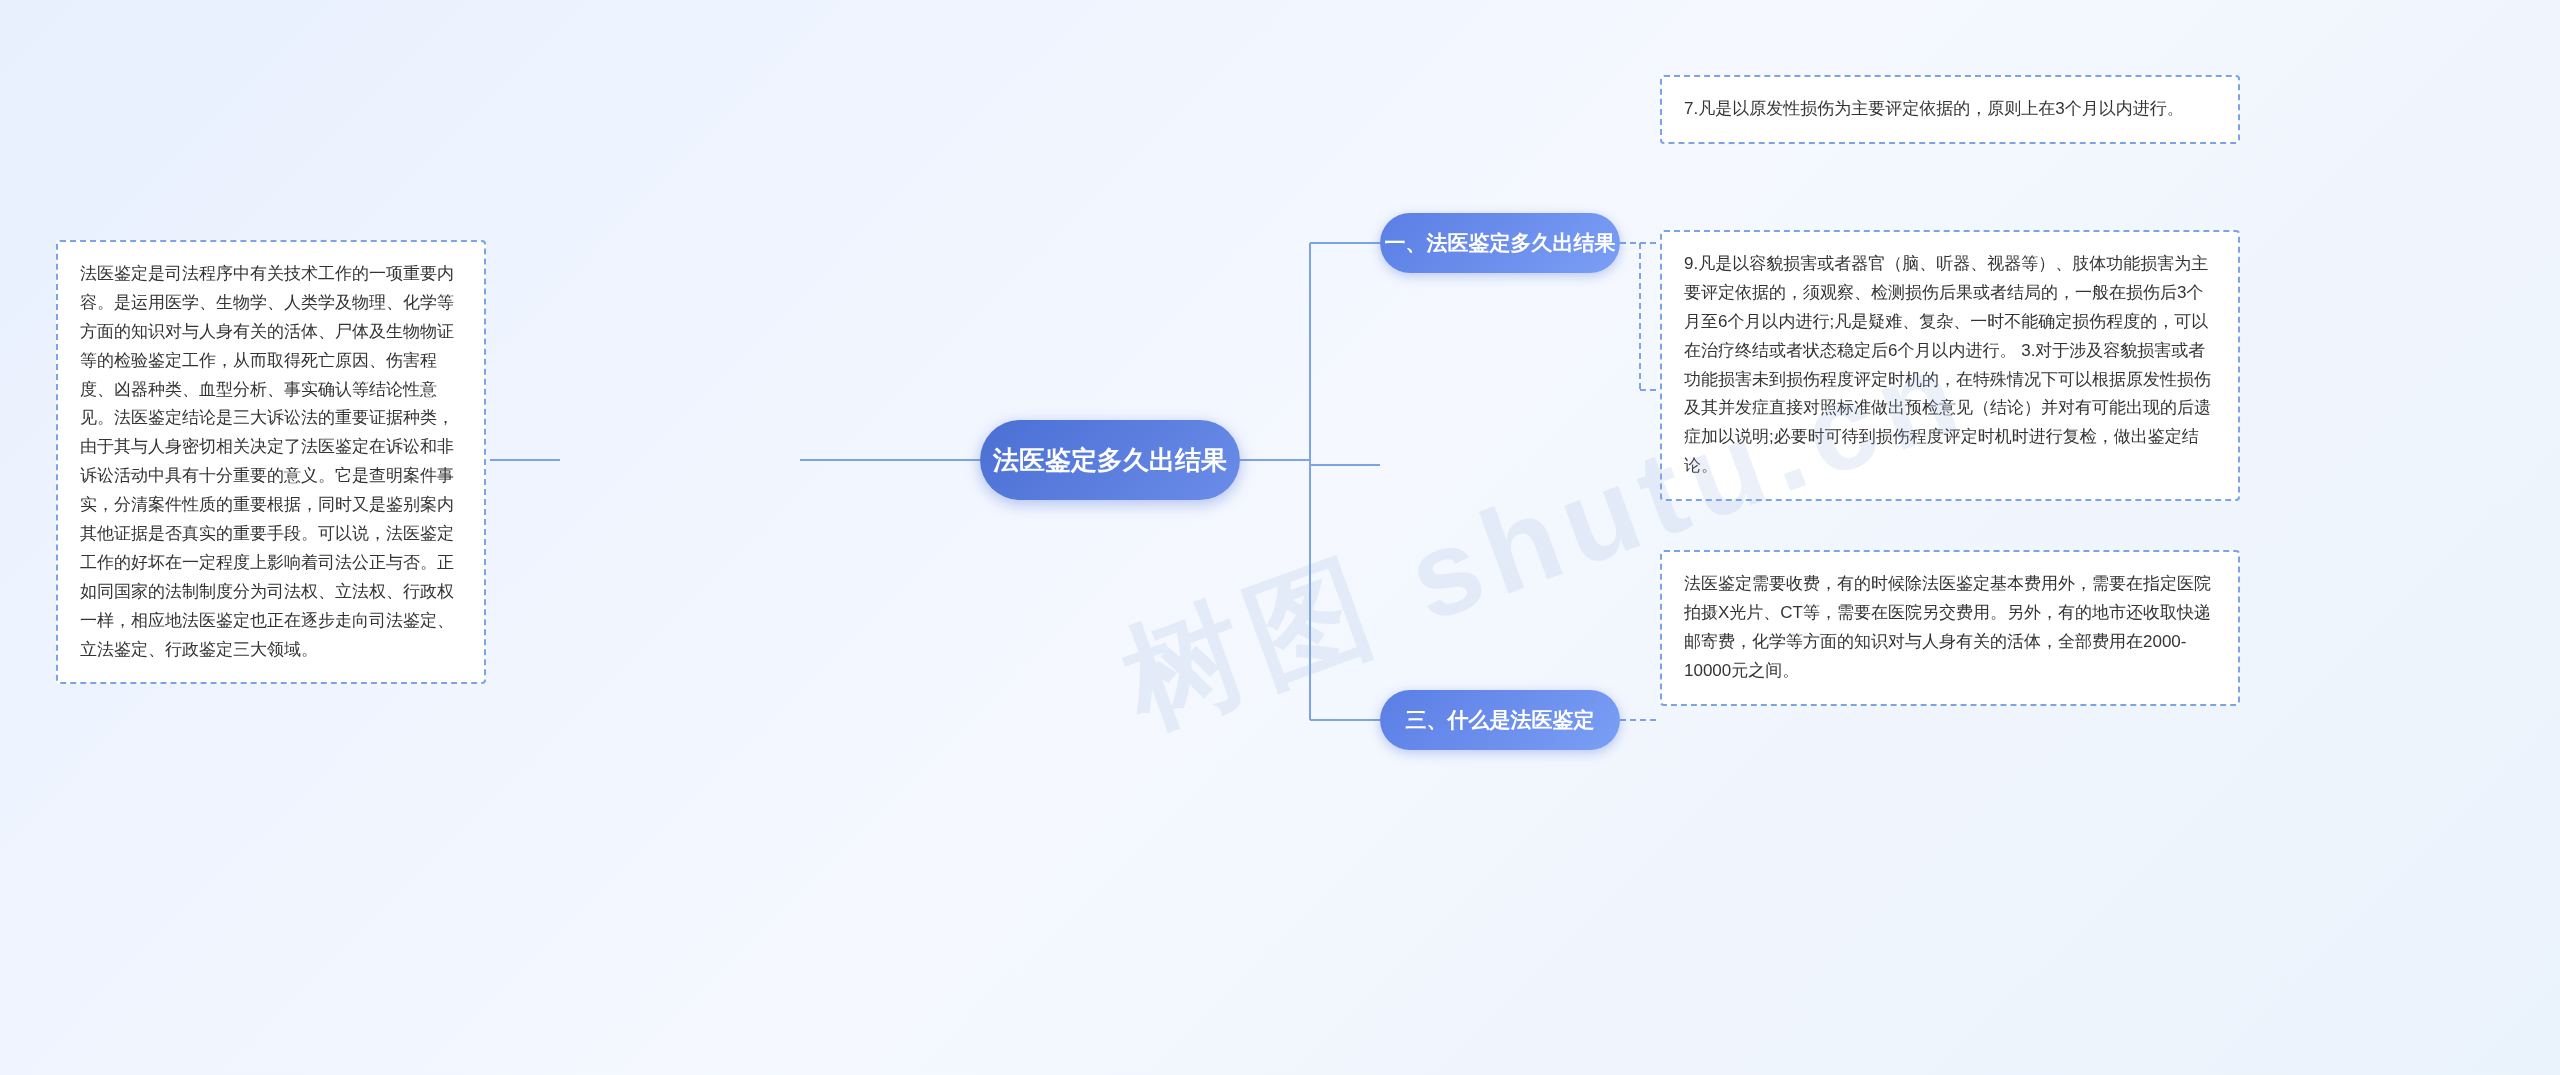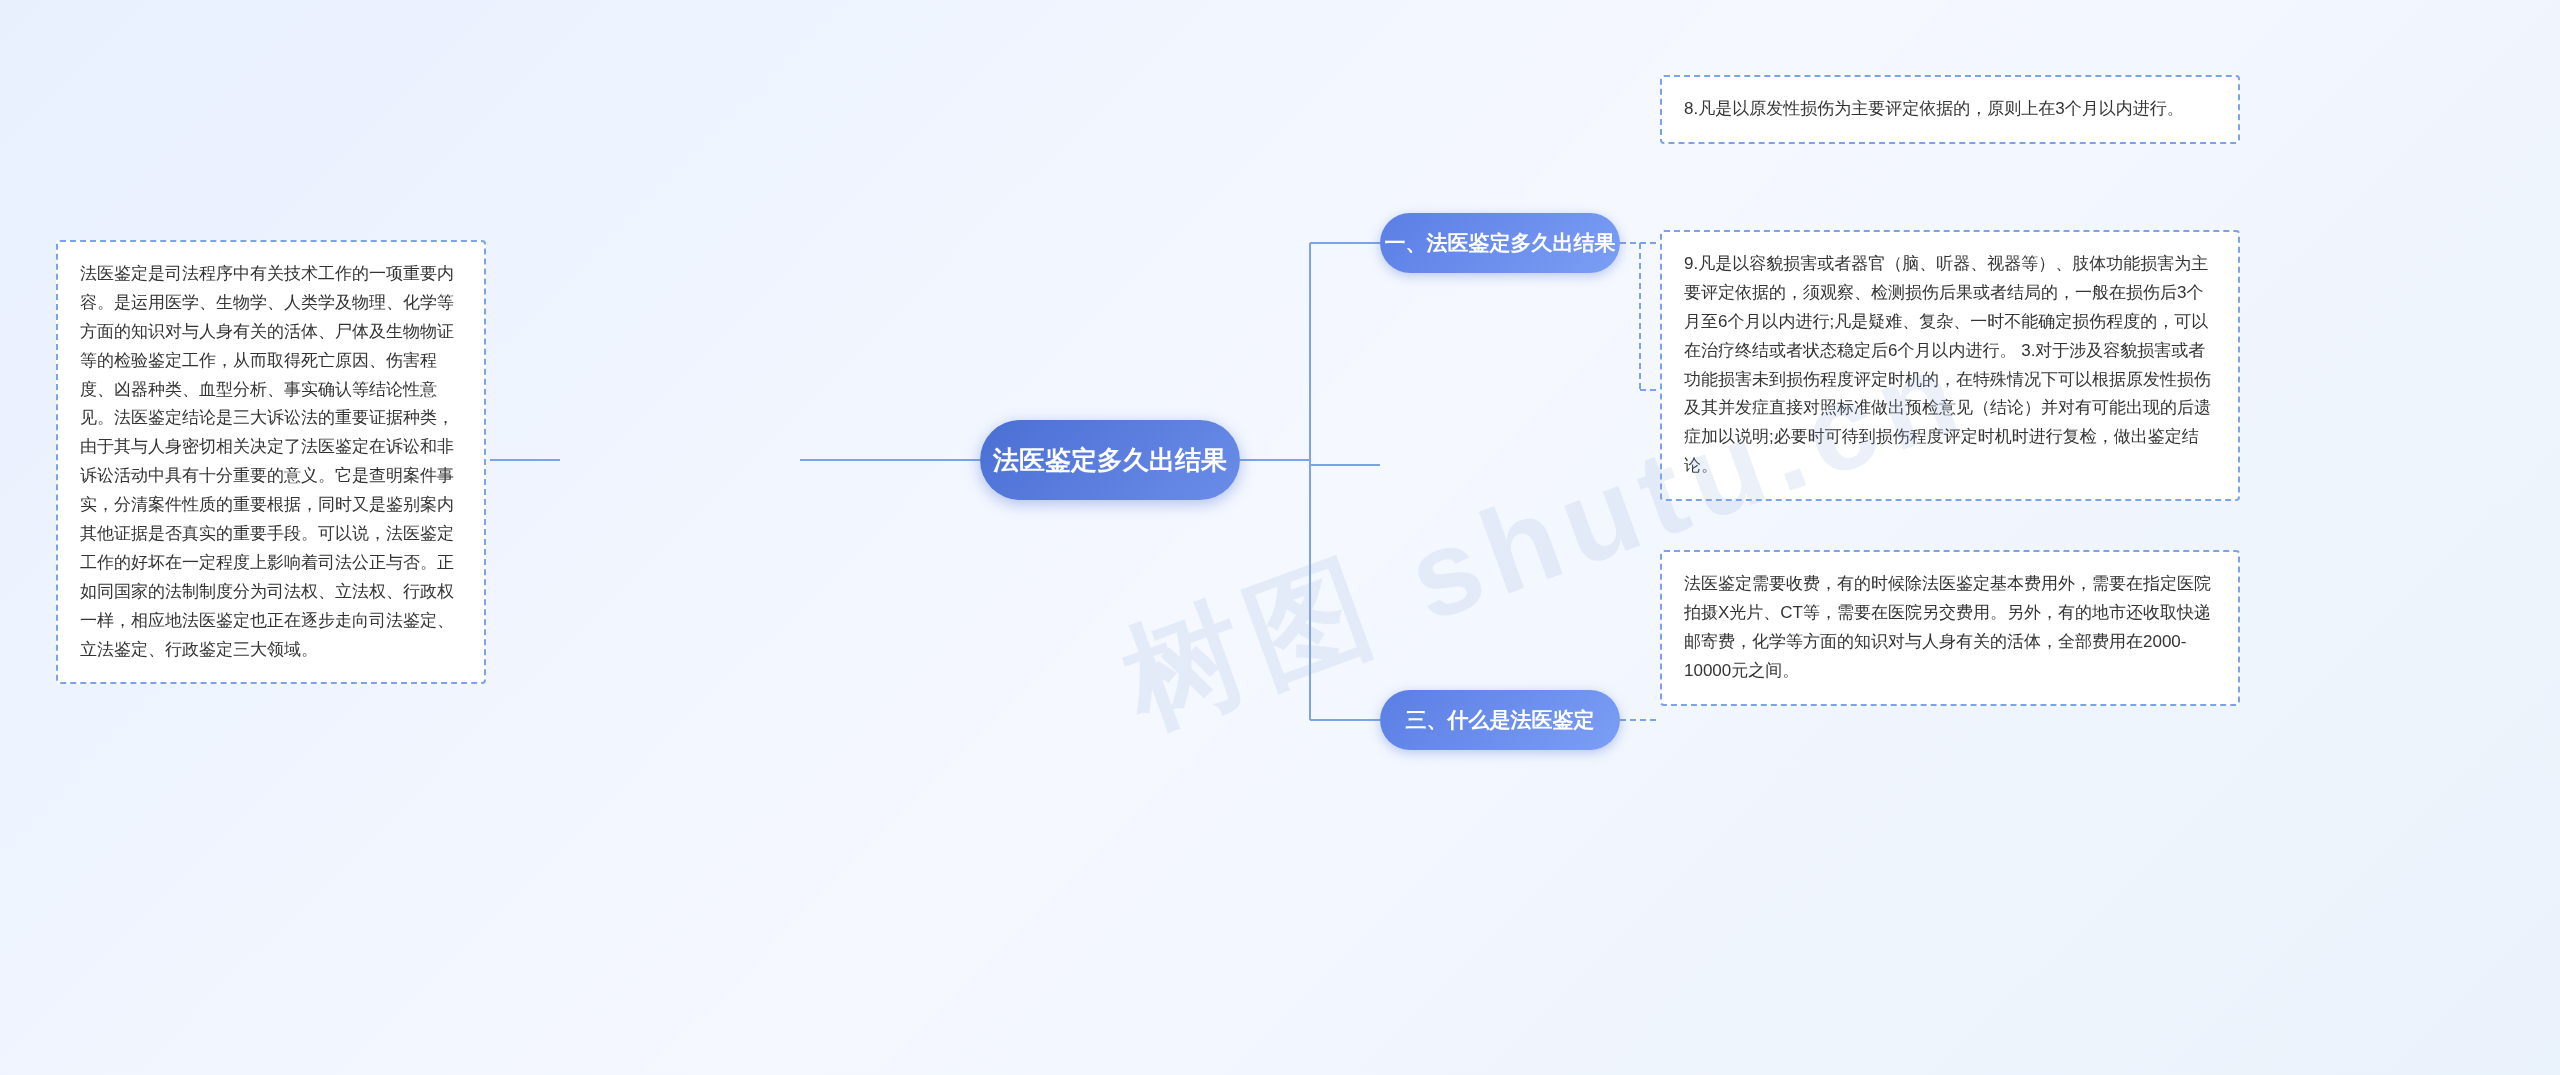--- a/index.html
+++ b/index.html
@@ -183,21 +183,21 @@
 
   <div class="right-node right-node-1">
     <span>一、法医鉴定多久出结果</span>
   </div>
 
   <div class="right-node right-node-3">
     <span>三、什么是法医鉴定</span>
   </div>
 
   <div class="content-box right-content-1">
-    <span>8.凡是以原发性损伤为主要评定依据的，原则上在3个月以内进行。</span>
+    <span>7.凡是以原发性损伤为主要评定依据的，原则上在3个月以内进行。</span>
   </div>
 
   <div class="content-box right-content-2">
     <span>9.凡是以容貌损害或者器官（脑、听器、视器等）、肢体功能损害为主要评定依据的，须观察、检测损伤后果或者结局的，一般在损伤后3个月至6个月以内进行;凡是疑难、复杂、一时不能确定损伤程度的，可以在治疗终结或者状态稳定后6个月以内进行。
 
 3.对于涉及容貌损害或者功能损害未到损伤程度评定时机的，在特殊情况下可以根据原发性损伤及其并发症直接对照标准做出预检意见（结论）并对有可能出现的后遗症加以说明;必要时可待到损伤程度评定时机时进行复检，做出鉴定结论。</span>
   </div>
 
   <div class="content-box right-content-3">
     <span>法医鉴定需要收费，有的时候除法医鉴定基本费用外，需要在指定医院拍摄X光片、CT等，需要在医院另交费用。另外，有的地市还收取快递邮寄费，化学等方面的知识对与人身有关的活体，全部费用在2000-10000元之间。</span>

